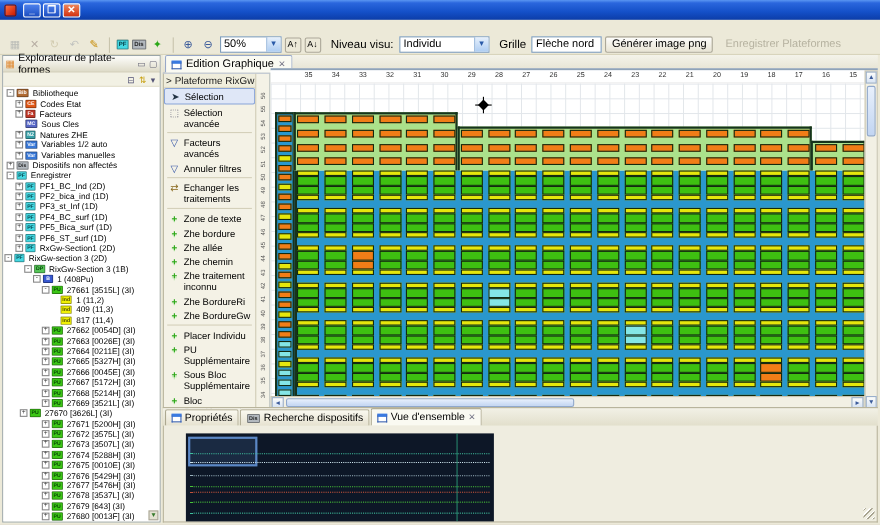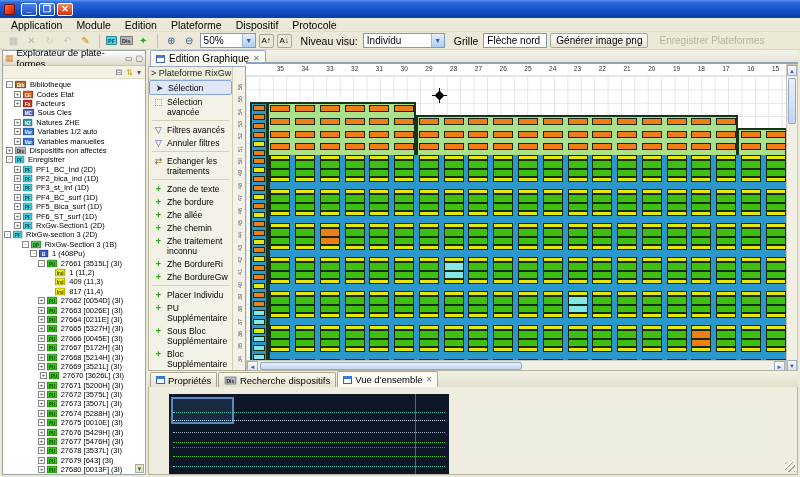--- a/index.html
+++ b/index.html
@@ -139,28 +139,20 @@
 
 <div id="win">
 
   <div id="titlebar">
     <span id="app-logo"></span>
     <span class="winbtn min">_</span>
     <span class="winbtn max">❐</span>
     <span class="winbtn close">✕</span>
   </div>
 
-  <div id="menubar">
-      <div class="menu-item">Application</div>
-      <div class="menu-item">Module</div>
-      <div class="menu-item">Edition</div>
-      <div class="menu-item">Plateforme</div>
-      <div class="menu-item">Dispositif</div>
-      <div class="menu-item">Protocole</div>
-    </div>
 
   <div id="toolbar">
     <span class="tbtn dis" style="color:#5a7aa8;">▦</span>
     <span class="tbtn dis" style="color:#8a4a4a;">✕</span>
     <span class="tbtn dis" style="color:#c8a010;">↻</span>
     <span class="tbtn dis" style="color:#6a8ac8;">↶</span>
     <span class="tbtn" style="color:#c89010;">✎</span>
     <span class="tsep"></span>
     <span class="badge b-pf">PF</span>
     <span class="badge b-dis">Dis</span>
@@ -351,21 +343,21 @@
           <div class="trow" style="padding-left: 34px;">
             <span class="texp">+</span>
             <span class="badge b-pu">PU</span>
             <span>27668 [5214H]  (3I)</span>
           </div>
           <div class="trow" style="padding-left: 34px;">
             <span class="texp">+</span>
             <span class="badge b-pu">PU</span>
             <span>27669 [3521L]  (3I)</span>
           </div>
-          <div class="trow" style="padding-left: 36px;">
+          <div class="trow" style="padding-left: 14px;">
             <span class="texp">+</span>
             <span class="badge b-pu">PU</span>
             <span>27670 [3626L]  (3I)</span>
           </div>
           <div class="trow" style="padding-left: 34px;">
             <span class="texp">+</span>
             <span class="badge b-pu">PU</span>
             <span>27671 [5200H]  (3I)</span>
           </div>
           <div class="trow" style="padding-left: 34px;">
@@ -432,21 +424,21 @@
               <span class="picon pi-cursor">➤</span>
               <span>Sélection</span>
             </div>
             <div class="pitem">
               <span class="picon pi-dashed">⬚</span>
               <span>Sélection avancée</span>
             </div>
             <div class="psep"></div>
             <div class="pitem">
               <span class="picon pi-funnel">▽</span>
-              <span>Filtres avancés</span>
+              <span>Facteurs avancés</span>
             </div>
             <div class="pitem">
               <span class="picon pi-funnel">▽</span>
               <span>Annuler filtres</span>
             </div>
             <div class="psep"></div>
             <div class="pitem">
               <span class="picon pi-swap">⇄</span>
               <span>Echanger les traitements</span>
             </div>

